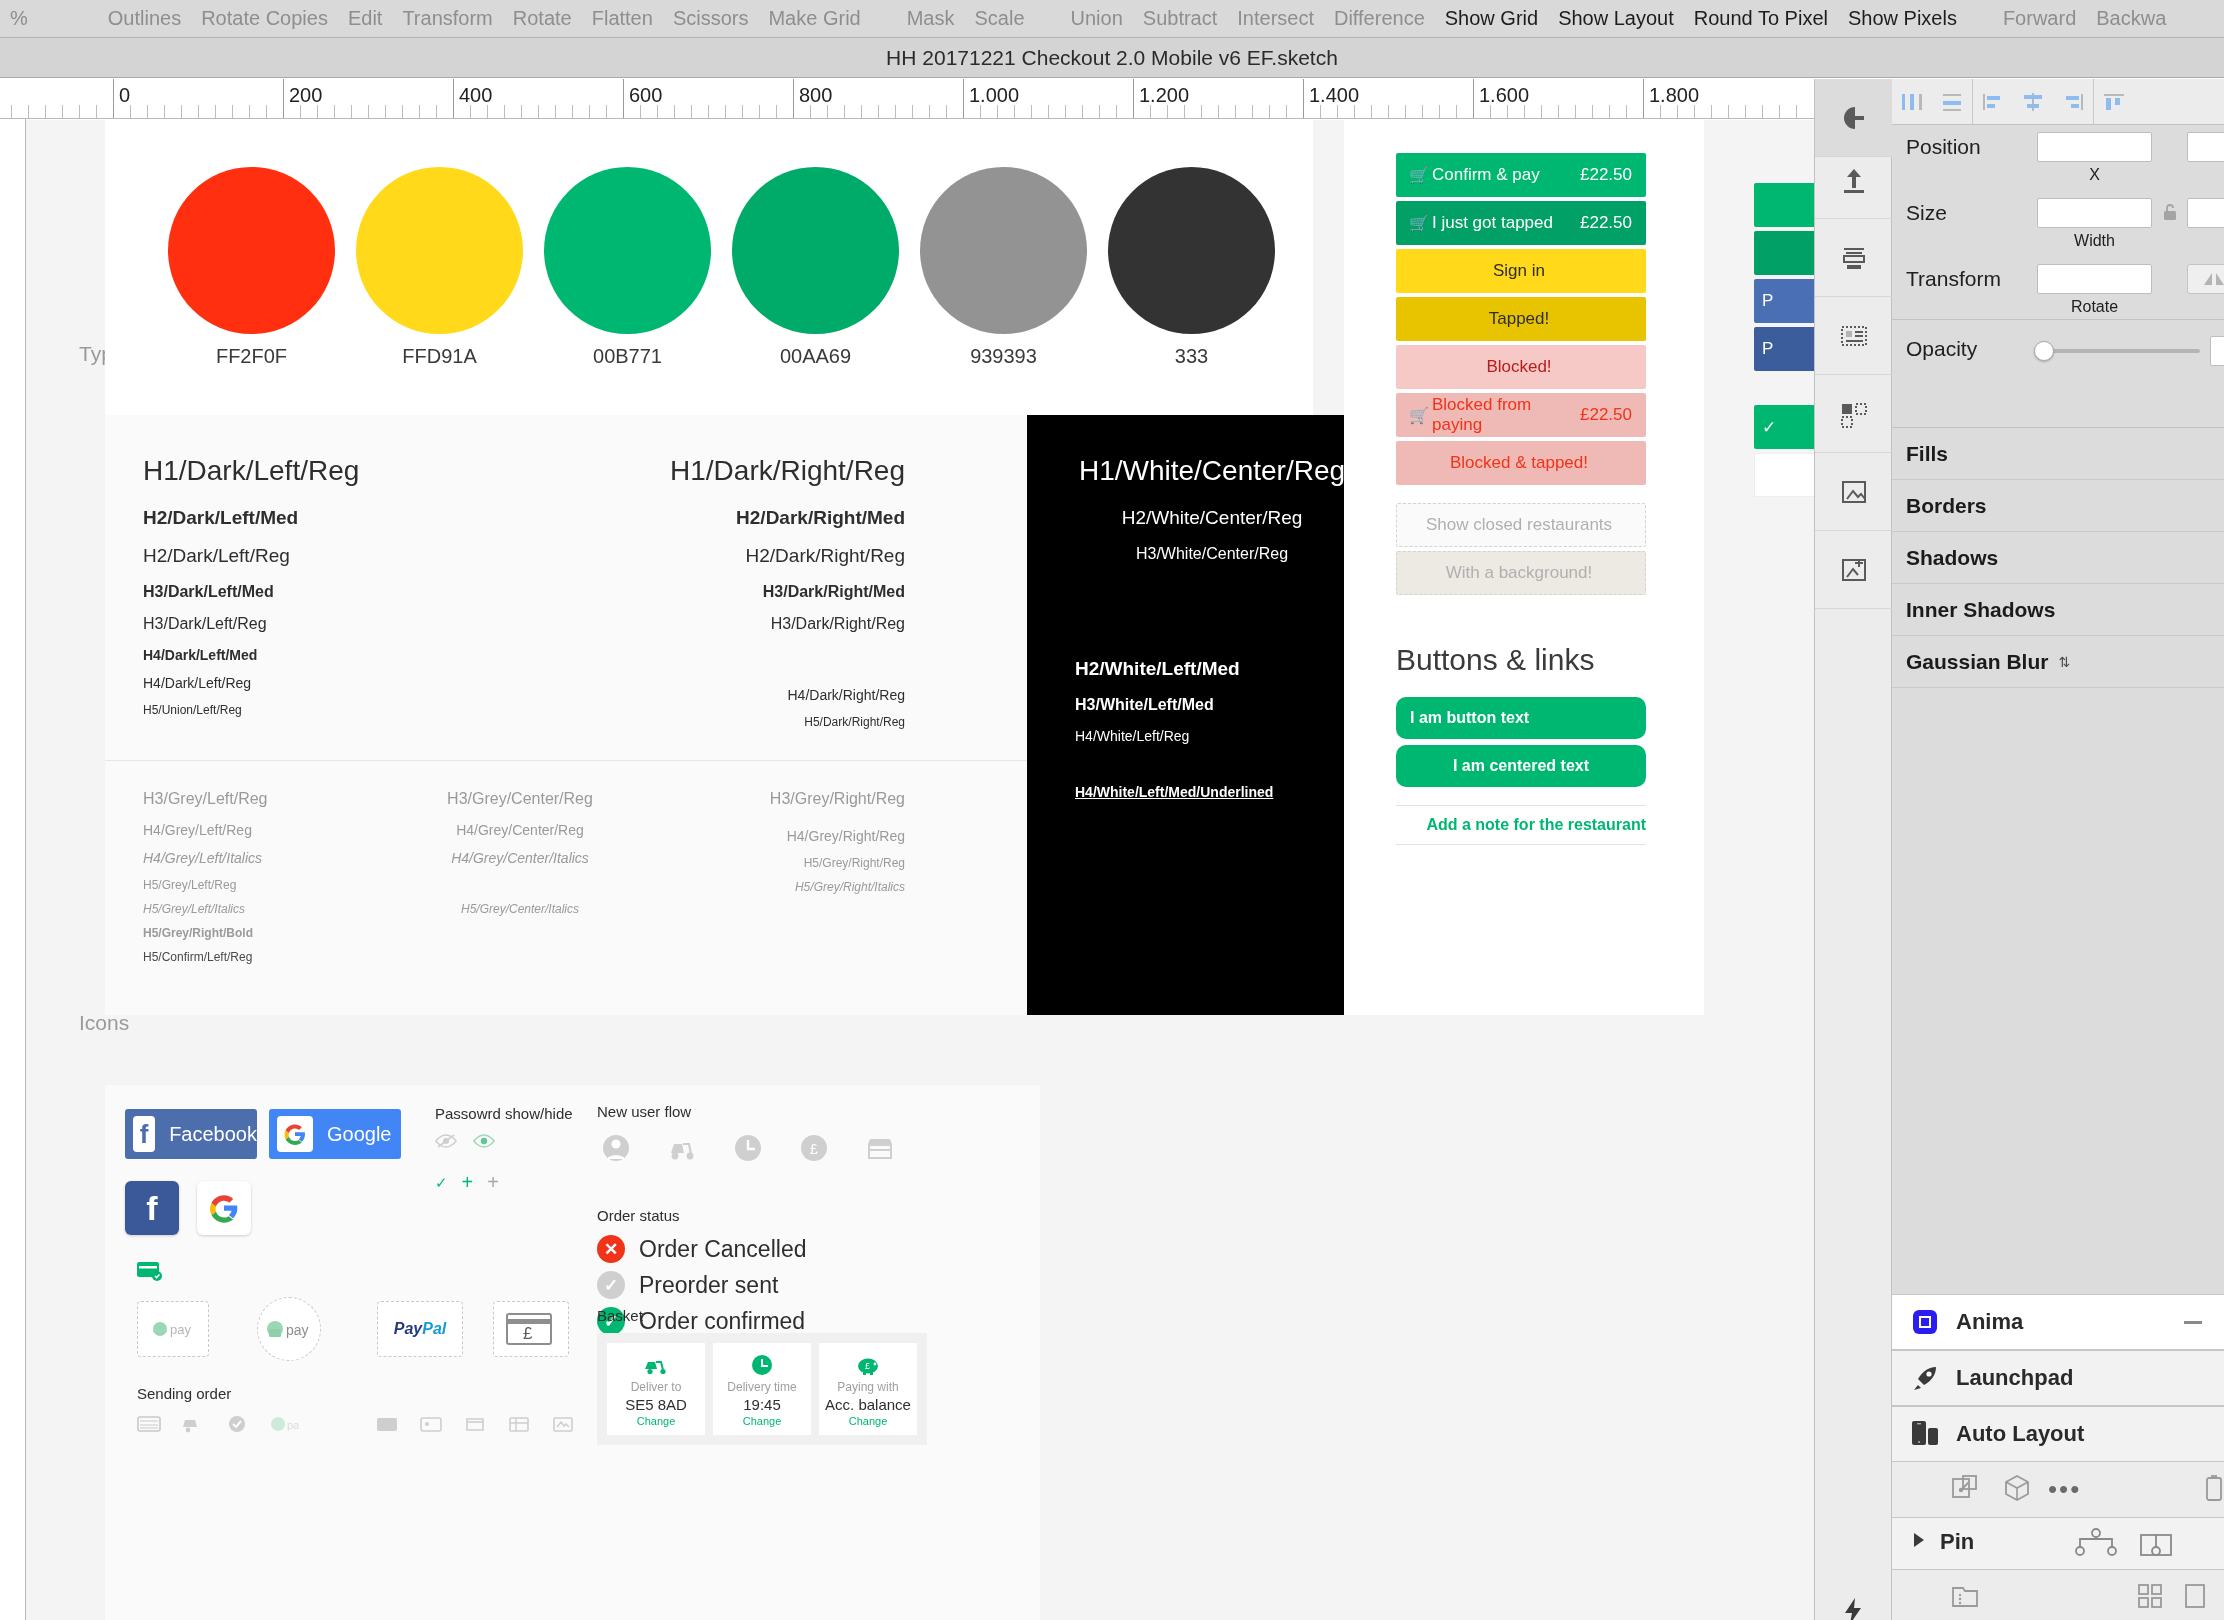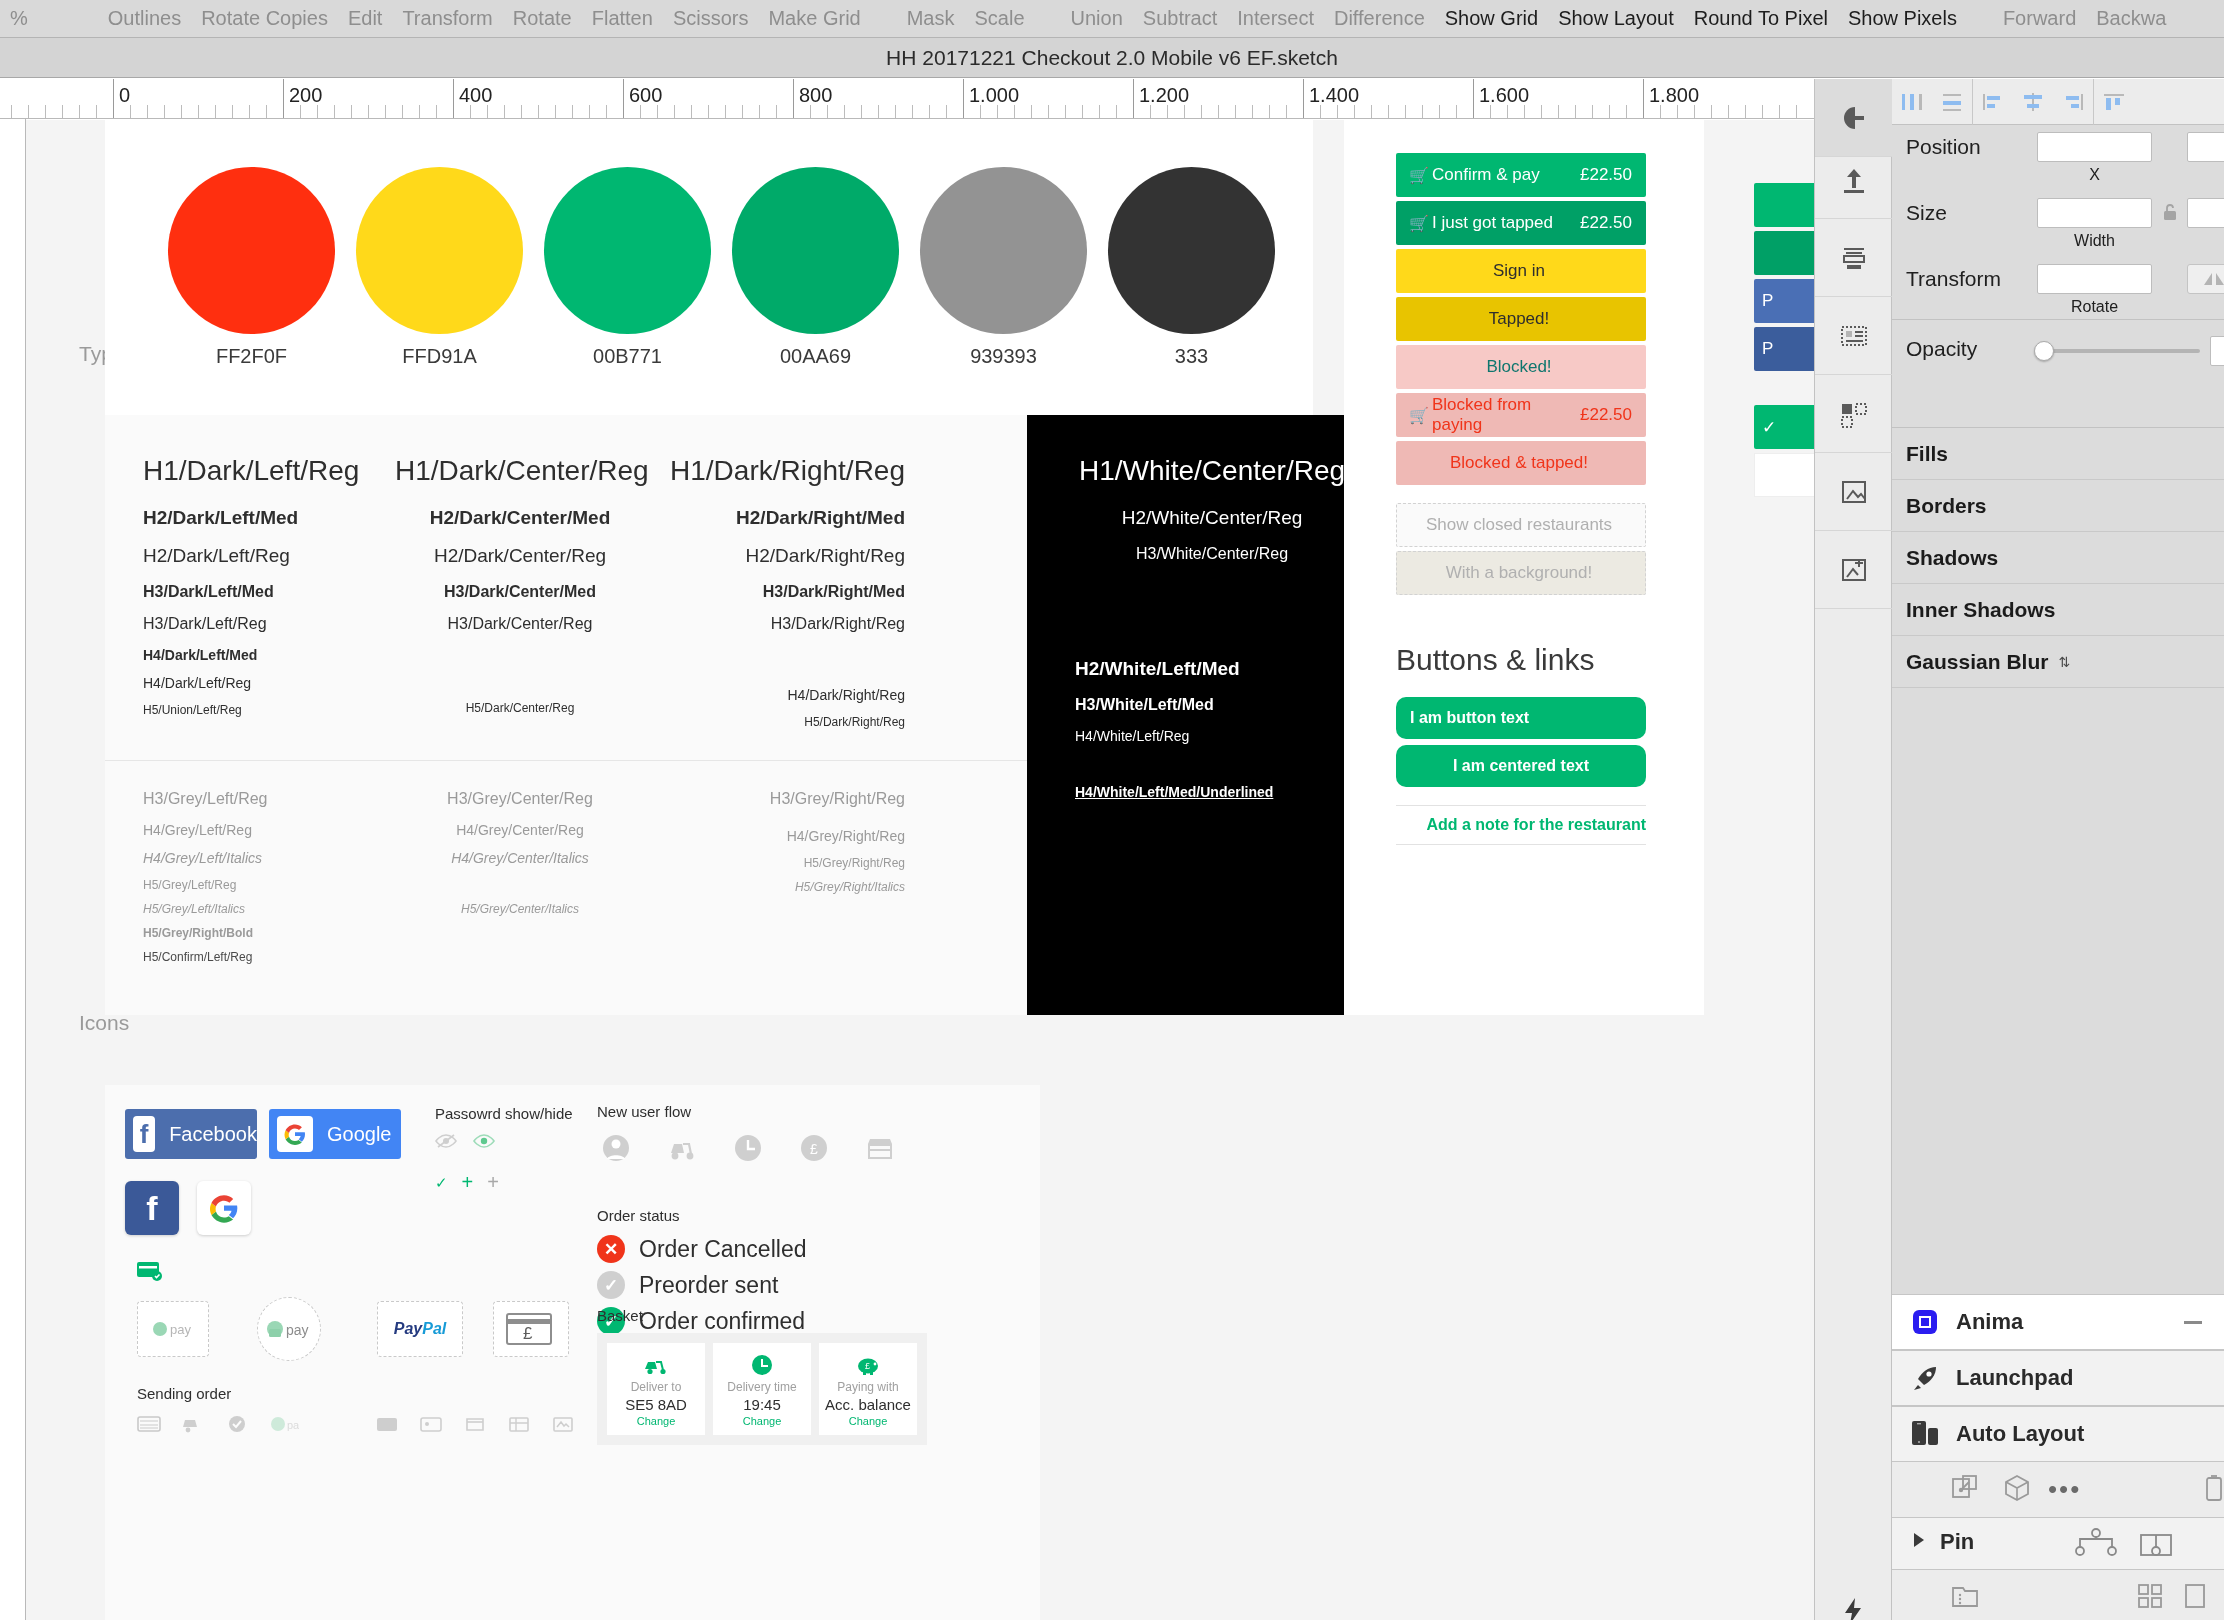--- a/index.html
+++ b/index.html
@@ -107,21 +107,21 @@
     display: flex; align-items: center; font-size: 17px;
   }
   .btn .cart { width: 26px; text-align: center; font-size: 19px; margin-left: 10px; }
   .btn .lbl { flex: 1; }
   .btn .price { margin-right: 14px; font-weight: 400; }
   .btn.center .lbl { text-align: center; }
   .btn-green   { background: #00b771; color: #fff; }
   .btn-green-d { background: #00a066; color: #fff; }
   .btn-yellow  { background: #ffd91a; color: #2e2e2e; }
   .btn-yellow-d{ background: #e8c400; color: #2e2e2e; }
-  .btn-pink    { background: #f7c9c6; color: #0f766e; }
+  .btn-pink    { background: #f7c9c6; color: #b91c1c; }
   .btn-pink-d  { background: #efb9b5; color: #f0341a; }
   .btn-ghost   { background: #fafafa; color: #b0b0b0; border: 1px dashed #d2d2d2; }
   .btn-ghost2  { background: #eceae2; color: #b0b0b0; border: 1px dashed #d2d2d2; }
   .btn-blue    { background: #4a6fb5; color: #fff; }
   .btn-blue-d  { background: #3b5d9c; color: #fff; }
 
   #bl-title { position: absolute; left: 52px; top: 538px; font-size: 30px; color: #3a3a3a; }
   .bl-btn {
     position: absolute; left: 52px; width: 250px; height: 42px;
     background: #00b771; color: #fff; font-size: 16px; font-weight: 700;
@@ -454,29 +454,20 @@
       <div class="t-col ta-l" id="tc-dark-left" style="left:38px;  top:40px;  width:250px;">
           <div class="ty h1 dark" style="margin-bottom: 20px;">H1/Dark/Left/Reg</div>
           <div class="ty h2m dark" style="margin-bottom: 16px;">H2/Dark/Left/Med</div>
           <div class="ty h2r dark" style="margin-bottom: 16px;">H2/Dark/Left/Reg</div>
           <div class="ty h3m dark" style="margin-bottom: 14px;">H3/Dark/Left/Med</div>
           <div class="ty h3r dark" style="margin-bottom: 14px;">H3/Dark/Left/Reg</div>
           <div class="ty h4m dark" style="margin-bottom: 12px;">H4/Dark/Left/Med</div>
           <div class="ty h4r dark" style="margin-bottom: 12px;">H4/Dark/Left/Reg</div>
           <div class="ty h5r dark" style="margin-bottom: 10px;">H5/Union/Left/Reg</div>
         </div>
-      <div class="t-col ta-c" id="tc-dark-center" style="left:290px; top:40px;  width:250px;">
-          <div class="ty h1 dark" style="margin-bottom: 20px;">H1/Dark/Center/Reg</div>
-          <div class="ty h2m dark" style="margin-bottom: 16px;">H2/Dark/Center/Med</div>
-          <div class="ty h2r dark" style="margin-bottom: 16px;">H2/Dark/Center/Reg</div>
-          <div class="ty h3m dark" style="margin-bottom: 14px;">H3/Dark/Center/Med</div>
-          <div class="ty h3r dark" style="margin-bottom: 14px;">H3/Dark/Center/Reg</div>
-          <div style="height: 54px;"></div>
-          <div class="ty h5r dark" style="margin-bottom: 10px;">H5/Dark/Center/Reg</div>
-        </div>
       <div class="t-col ta-r" id="tc-dark-right" style="left:550px; top:40px;  width:250px;">
           <div class="ty h1 dark" style="margin-bottom: 20px;">H1/Dark/Right/Reg</div>
           <div class="ty h2m dark" style="margin-bottom: 16px;">H2/Dark/Right/Med</div>
           <div class="ty h2r dark" style="margin-bottom: 16px;">H2/Dark/Right/Reg</div>
           <div class="ty h3m dark" style="margin-bottom: 14px;">H3/Dark/Right/Med</div>
           <div class="ty h3r dark" style="margin-bottom: 14px;">H3/Dark/Right/Reg</div>
           <div style="height: 40px;"></div>
           <div class="ty h4r dark" style="margin-bottom: 12px;">H4/Dark/Right/Reg</div>
           <div class="ty h5r dark" style="margin-bottom: 10px;">H5/Dark/Right/Reg</div>
         </div>

